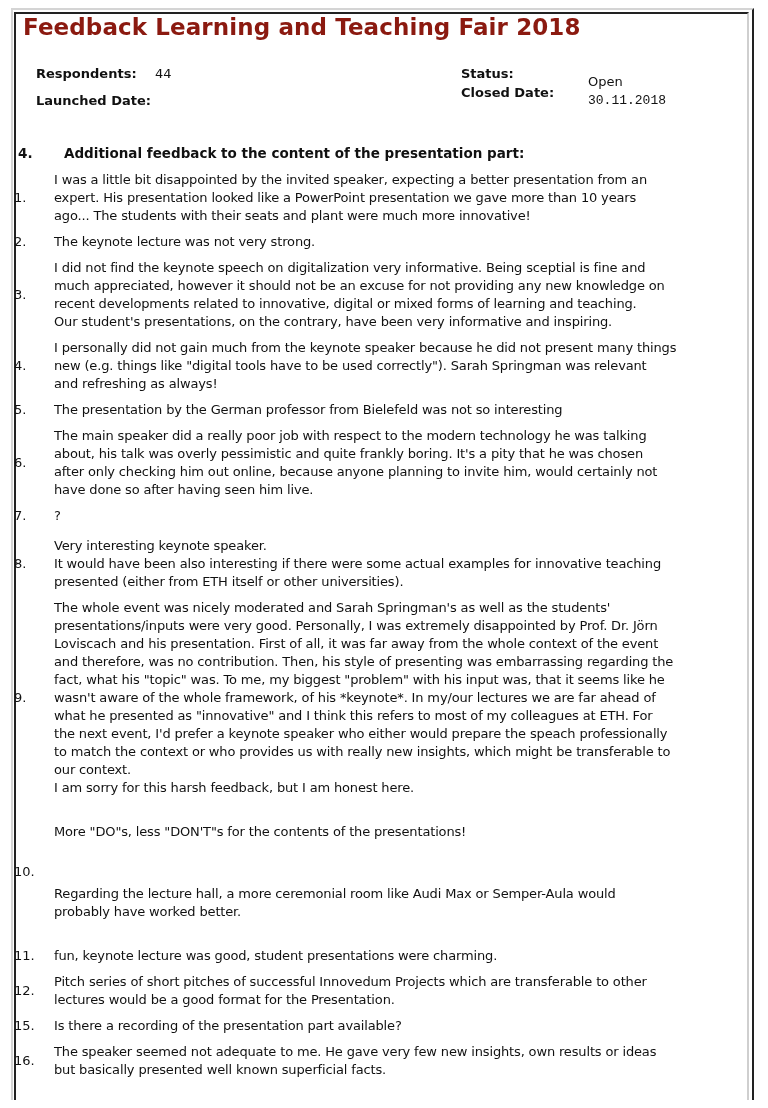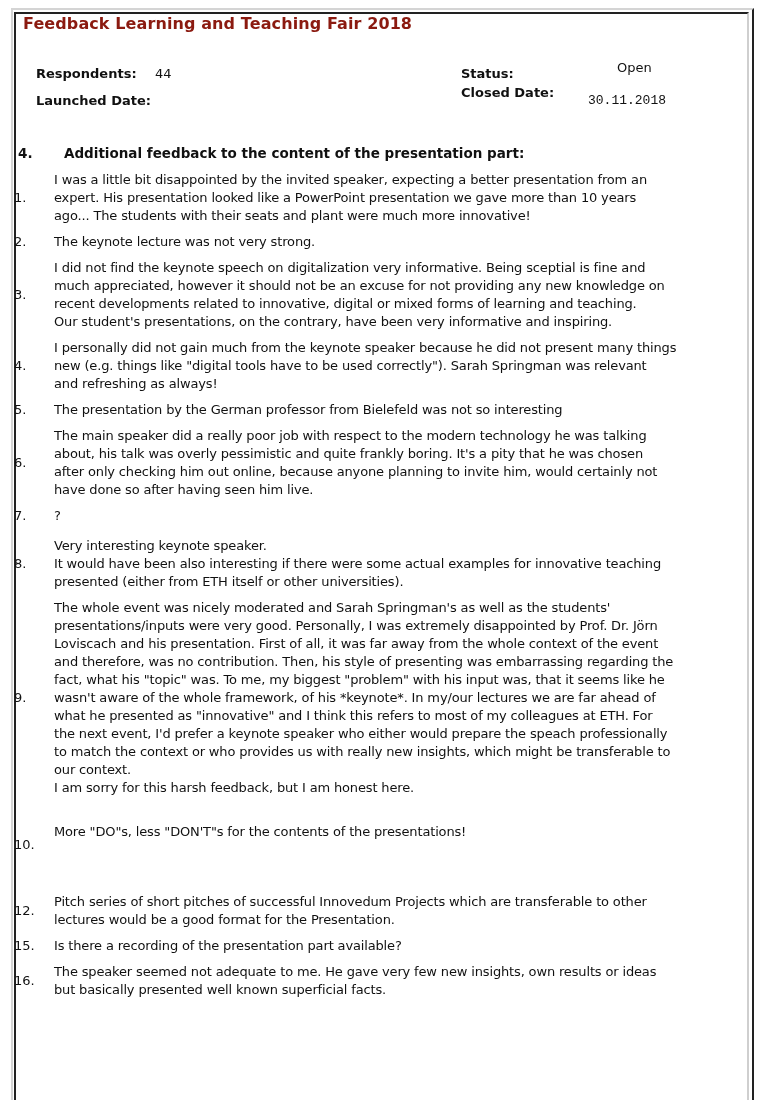--- a/index.html
+++ b/index.html
@@ -34,21 +34,21 @@
       bottom: 0;
       border-top: 2px solid #222222;
       border-left: 2px solid #222222;
       border-right: 2px solid #cfcfcf;
       box-sizing: border-box;
     }
     .title {
       position: absolute;
       left: 23px;
       top: 14px;
-      font-size: 16px;
+      font-size: 23px;
       font-weight: bold;
       color: #8b1a10;
       letter-spacing: 0.1px;
       white-space: nowrap;
     }
     .meta {
       position: absolute;
       font-size: 13px;
       white-space: nowrap;
     }
@@ -107,21 +107,21 @@
   <span style="display:inline-block; width:10px;"></span>
   <span>44</span>
 </div>
 <div class="meta" style="left:36px; top:93px;">
   <span class="lbl">Launched Date:</span>
   <span></span>
 </div>
 <div class="meta" style="left:461px; top:66px;">
   <span class="lbl">Status:</span>
 </div>
-<div class="meta" style="left:588px; top:60px;margin-left:29px;">Open</div>
+<div class="meta" style="left:588px; top:74px;">Open</div>
 <div class="meta" style="left:461px; top:85px;">
   <span class="lbl">Closed Date:</span>
 </div>
 <div class="meta" style="left:588px; top:93px;font-family:Liberation Mono, monospace;">30.11.2018</div>
 
 <div class="question" style="left:18px; top:145px;">
   <span class="qnum">4.</span><span>Additional feedback to the content of the presentation part:</span>
 </div>
 
 <div class="answers" style="top:171px;">
@@ -181,21 +181,27 @@
 the next event, I'd prefer a keynote speaker who either would prepare the speach professionally
 to match the context or who provides us with really new insights, which might be transferable to
 our context.
 I am sorry for this harsh feedback, but I am honest here.</span>
   </div>
   <div class="ans">
     <span class="num" style="align-self:center;">10.</span>
     <span class="text">
       <span class="para">More "DO"s, less "DON'T"s for the contents of the presentations!</span>
       <span class="gap"></span>
+      <span class="para">Regarding the lecture hall, a more ceremonial room like Audi Max or Semper-Aula would
+probably have worked better.</span>
     </span>
+  </div>
+  <div class="ans">
+    <span class="num">11.</span>
+    <span class="text">fun, keynote lecture was good, student presentations were charming.</span>
   </div>
   <div class="ans">
     <span class="num">12.</span>
     <span class="text">Pitch series of short pitches of successful Innovedum Projects which are transferable to other
 lectures would be a good format for the Presentation.</span>
   </div>
   <div class="ans">
     <span class="num">15.</span>
     <span class="text">Is there a recording of the presentation part available?</span>
   </div>

